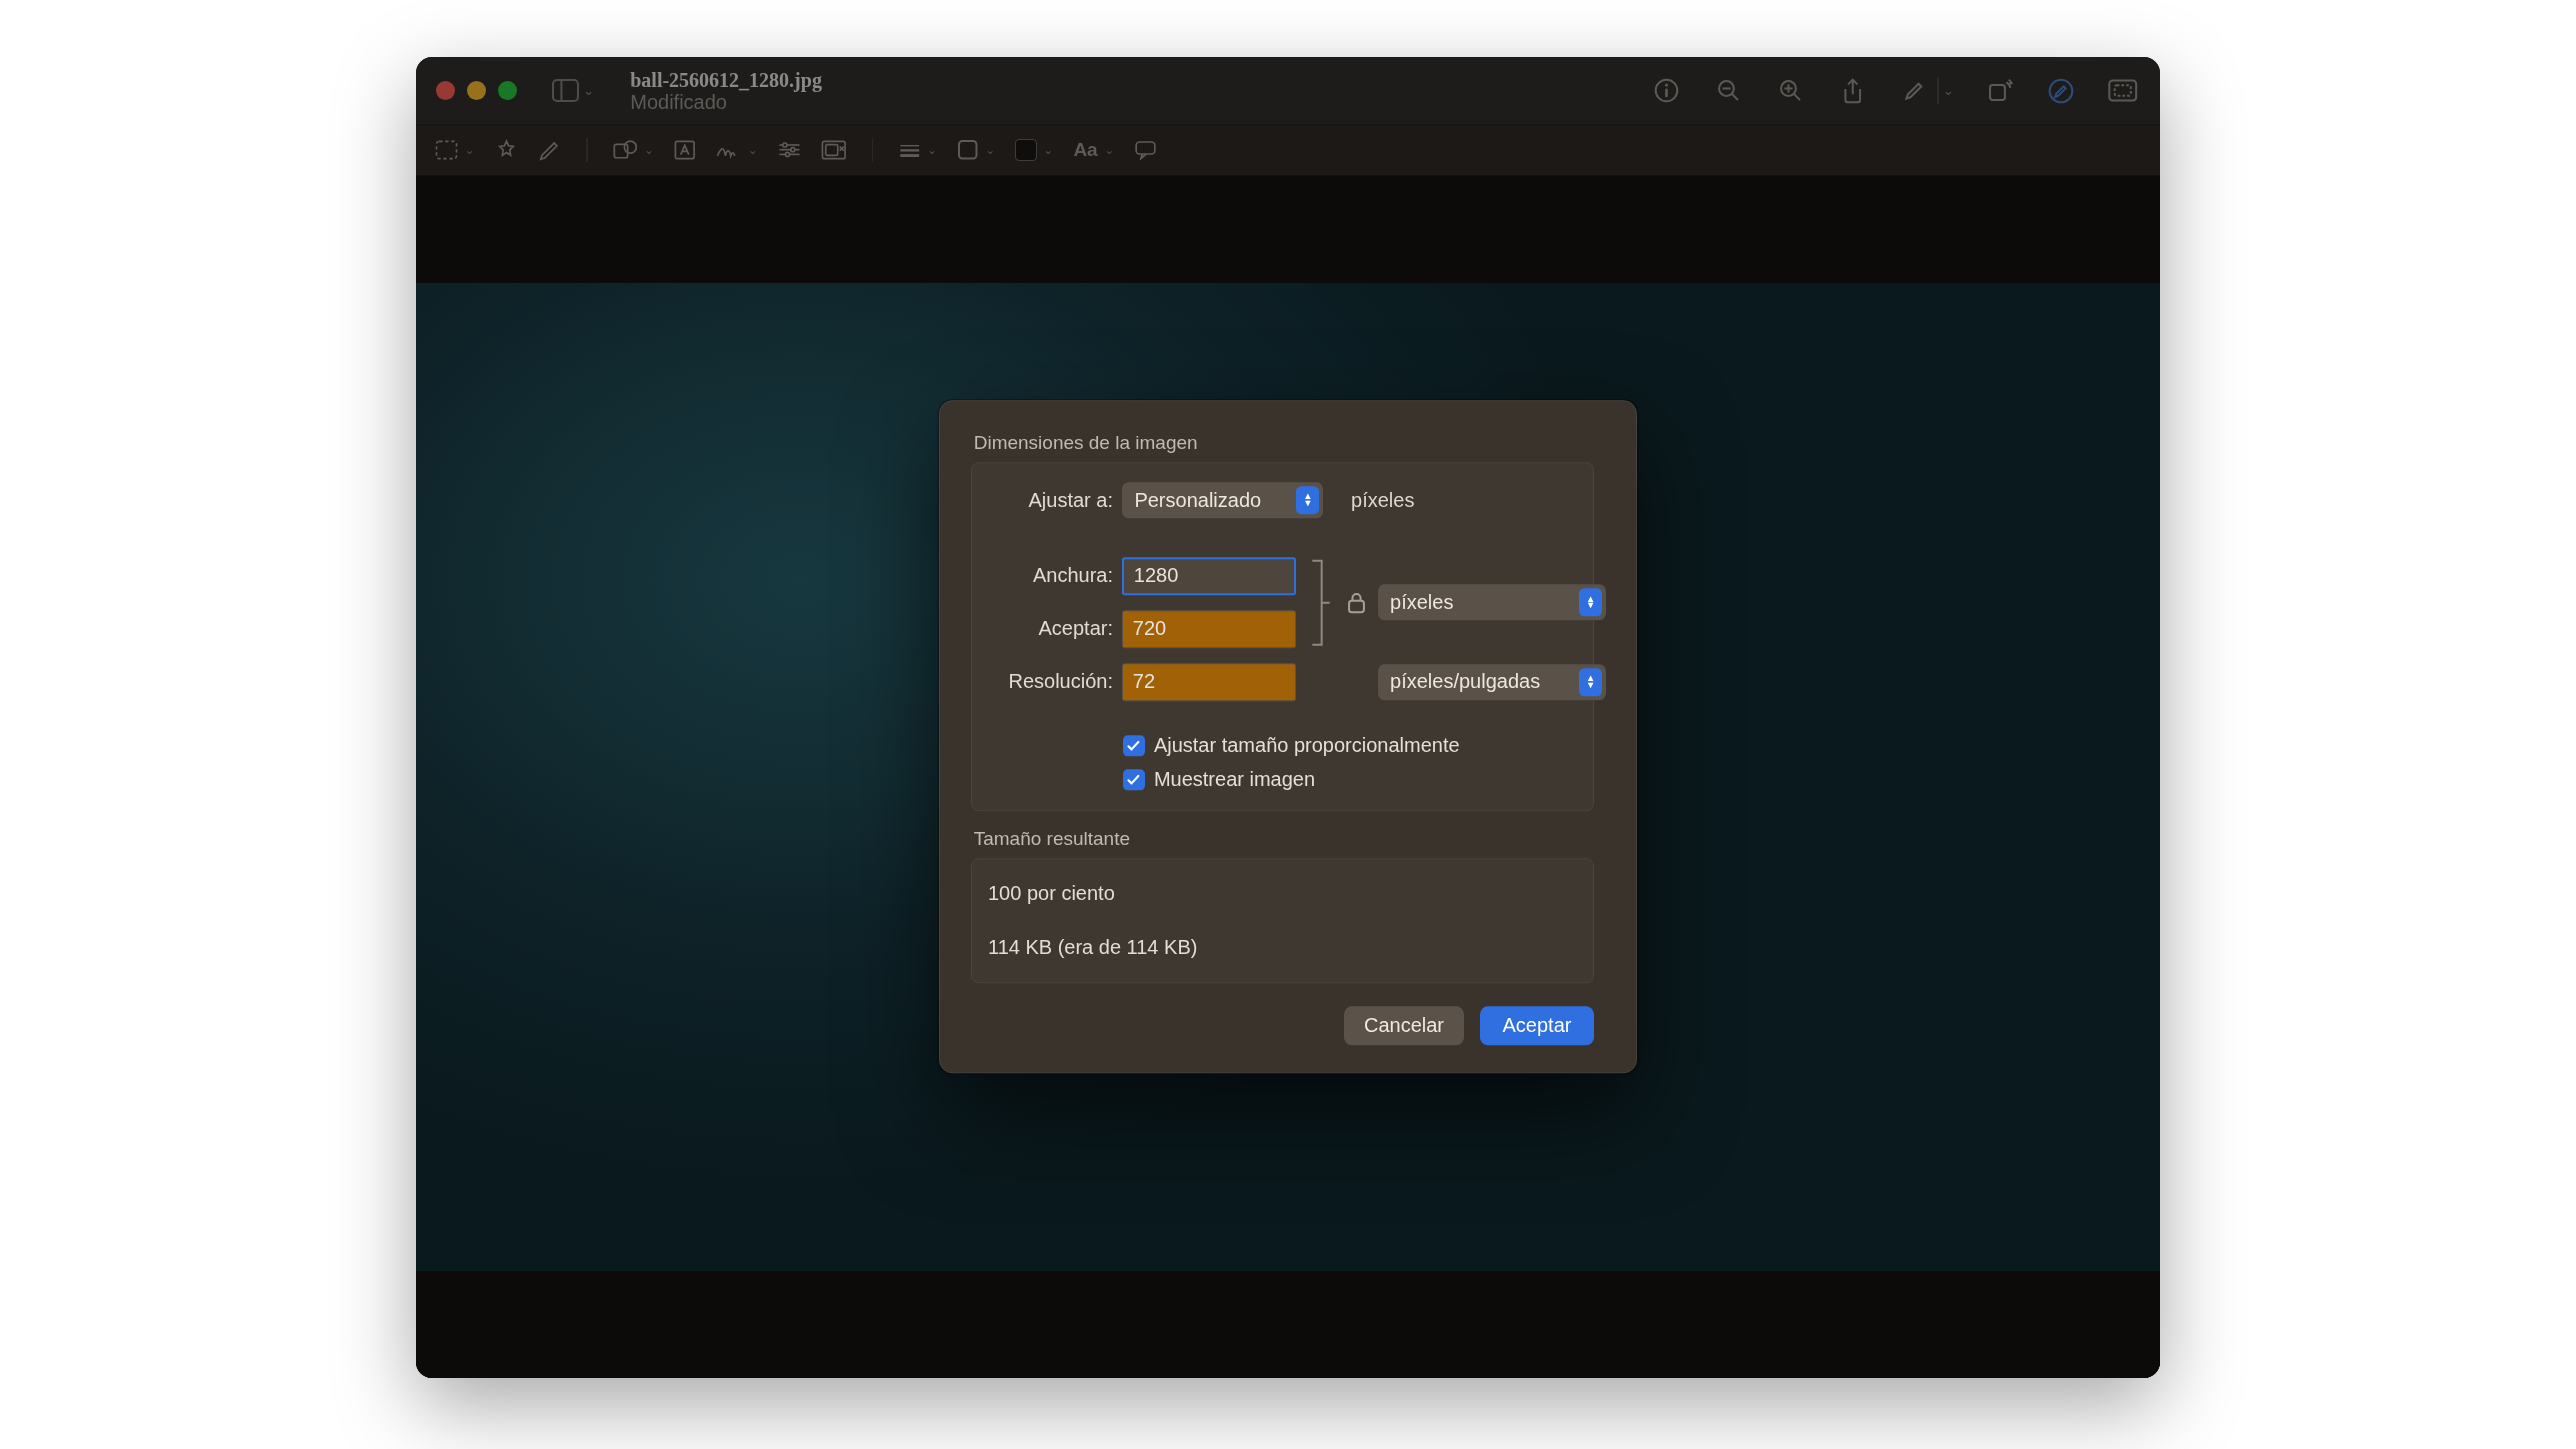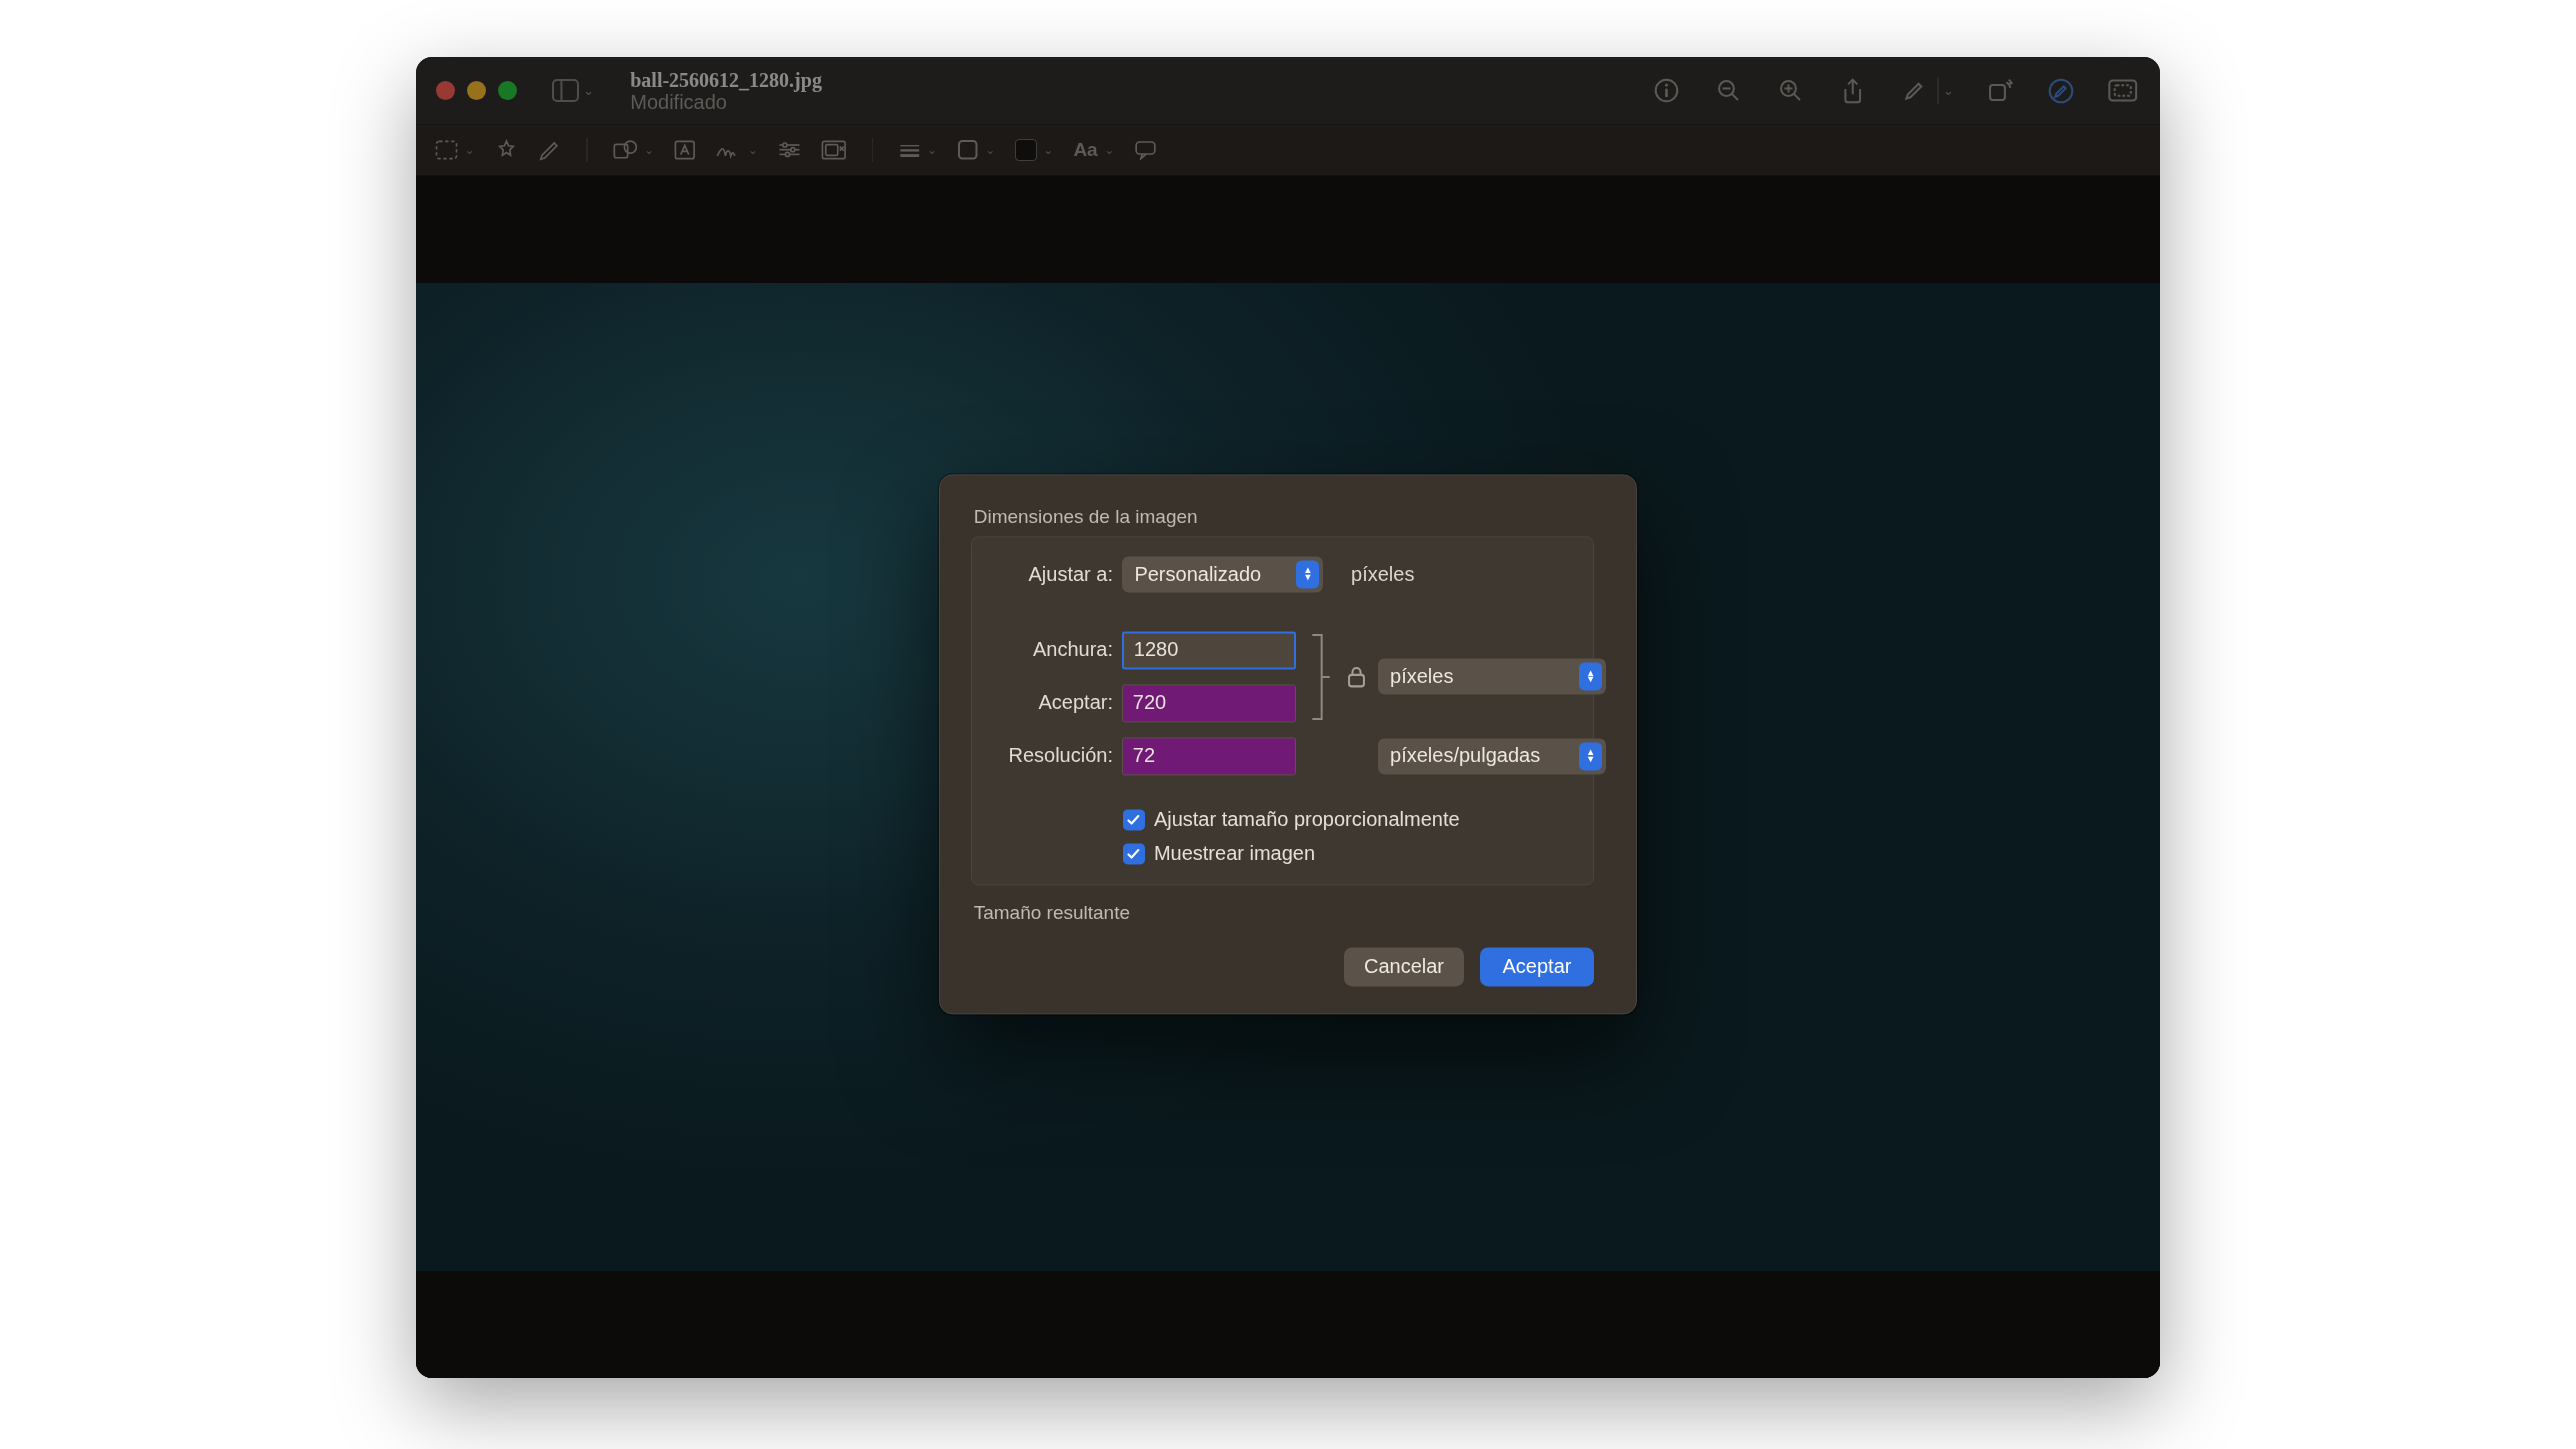--- a/index.html
+++ b/index.html
@@ -106,21 +106,21 @@
   }
   .section-label{font-size:19px;color:#c0bab2;margin-bottom:8px;margin-left:2.7px}
   .group-box{
     background:#3f3830;border:1.3px solid #4c453d;border-radius:8px;
     padding:19px 20px;
   }
   .form-grid{display:grid;grid-template-columns:121px 174px 29.5px 24px 228px;column-gap:9.4px;row-gap:14.8px;align-items:center}
   .row-span{grid-column:1 / -1}
   .form-label{text-align:right;font-size:20px;color:#e0dbd3}
   .text-input{
-    height:38px;background:#701a75;border:1.3px solid #5a5248;border-radius:2.7px;
+    height:38px;background:#a16207;border:1.3px solid #5a5248;border-radius:2.7px;
     color:#e8e3dc;font-size:20px;padding:0 9.4px;display:flex;align-items:center;
   }
   .text-input.focused{border:2.7px solid #2f6fe0;background:#4e463d}
   .mac-select{
     height:36px;background:#5a5248;border-radius:6.7px;display:flex;align-items:center;
     padding:0 29.5px 0 12px;color:#ece7df;font-size:20px;position:relative;white-space:nowrap;
   }
   .mac-select .arrows{
     position:absolute;right:4px;top:4px;bottom:4px;width:23px;border-radius:5.4px;background:#2f6fe0;
     display:flex;flex-direction:column;align-items:center;justify-content:center;gap:0;color:#fff;font-size:9.4px;line-height:6.7px;
@@ -409,20 +409,25 @@
               </span>
               <span>Muestrear imagen</span>
             </div>
 
           </div>
         </div>
 
         <div style="height:17.4px"></div>
 
         <div class="section-label">Tamaño resultante</div>
+        <div class="group-box result-box">
+          <div class="result-line">100 por ciento</div>
+          <div class="result-gap"></div>
+          <div class="result-line">114 KB (era de 114 KB)</div>
+        </div>
 
         <div class="dialog-buttons">
           <div class="btn btn-secondary">
             <span>Cancelar</span>
           </div>
           <div class="btn btn-primary">
             <span>Aceptar</span>
           </div>
         </div>
 

